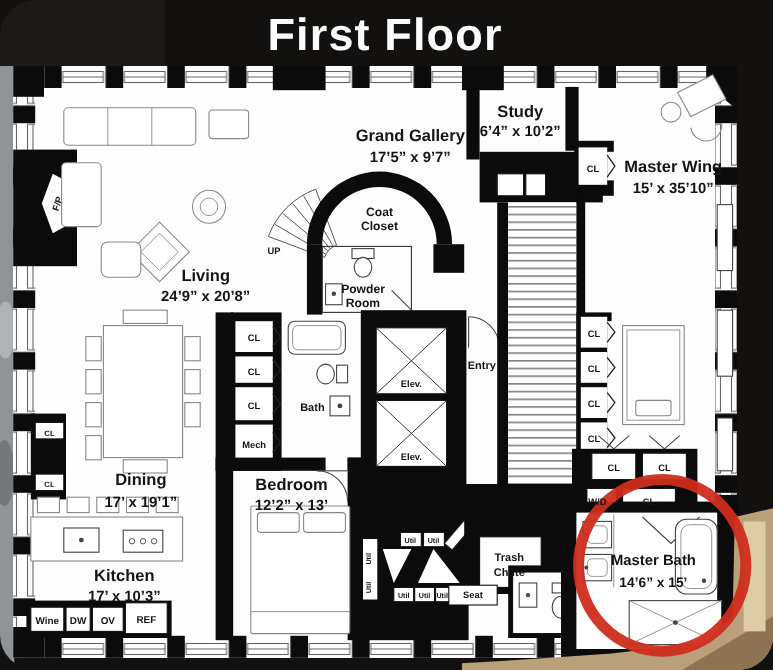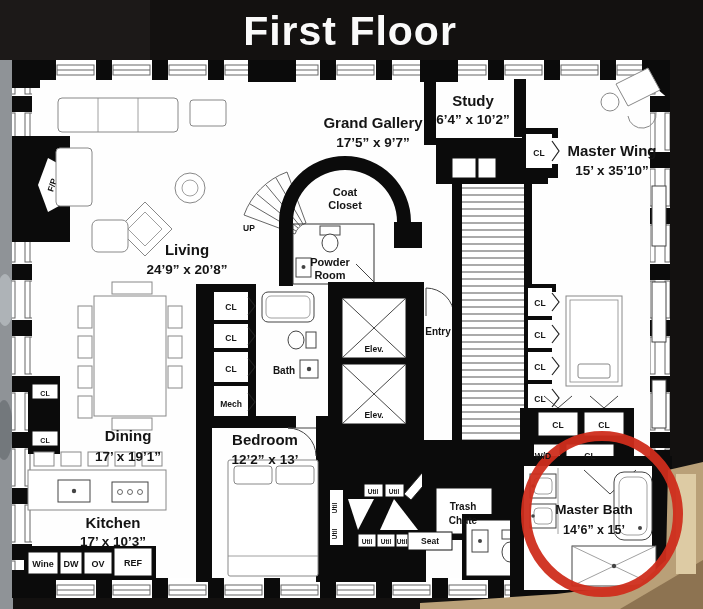--- a/index.html
+++ b/index.html
@@ -1,16 +1,16 @@
 <!DOCTYPE html>
 <html><head>
 <meta charset="utf-8">
 <style>
   html,body{margin:0;padding:0;background:#131110;}
-  .stage{position:relative;width:703px;height:609px;overflow:hidden;}
+  .stage{position:relative;width:703px;height:609px;overflow:hidden;border-radius:32px;}
   svg{display:block;}
   text{font-family:"Liberation Sans",sans-serif;font-weight:bold;fill:#141414;text-anchor:middle;}
   .ttl{font-size:41px;fill:#fafafa;letter-spacing:1px;}
   .rm{font-size:15px;}  .dm{font-size:13.5px;}
   .rm2{font-size:13.5px;} .dm2{font-size:12.5px;}
   .md{font-size:11px;}  .sm{font-size:10px;}
   .xs{font-size:8.5px;} .tn{font-size:6.5px;} .tn2{font-size:7px;}
   .ap{font-size:9px;}
   .wall{fill:#0b0b0b;}
   .roombox{fill:#ffffff;stroke:#111;stroke-width:1;}

